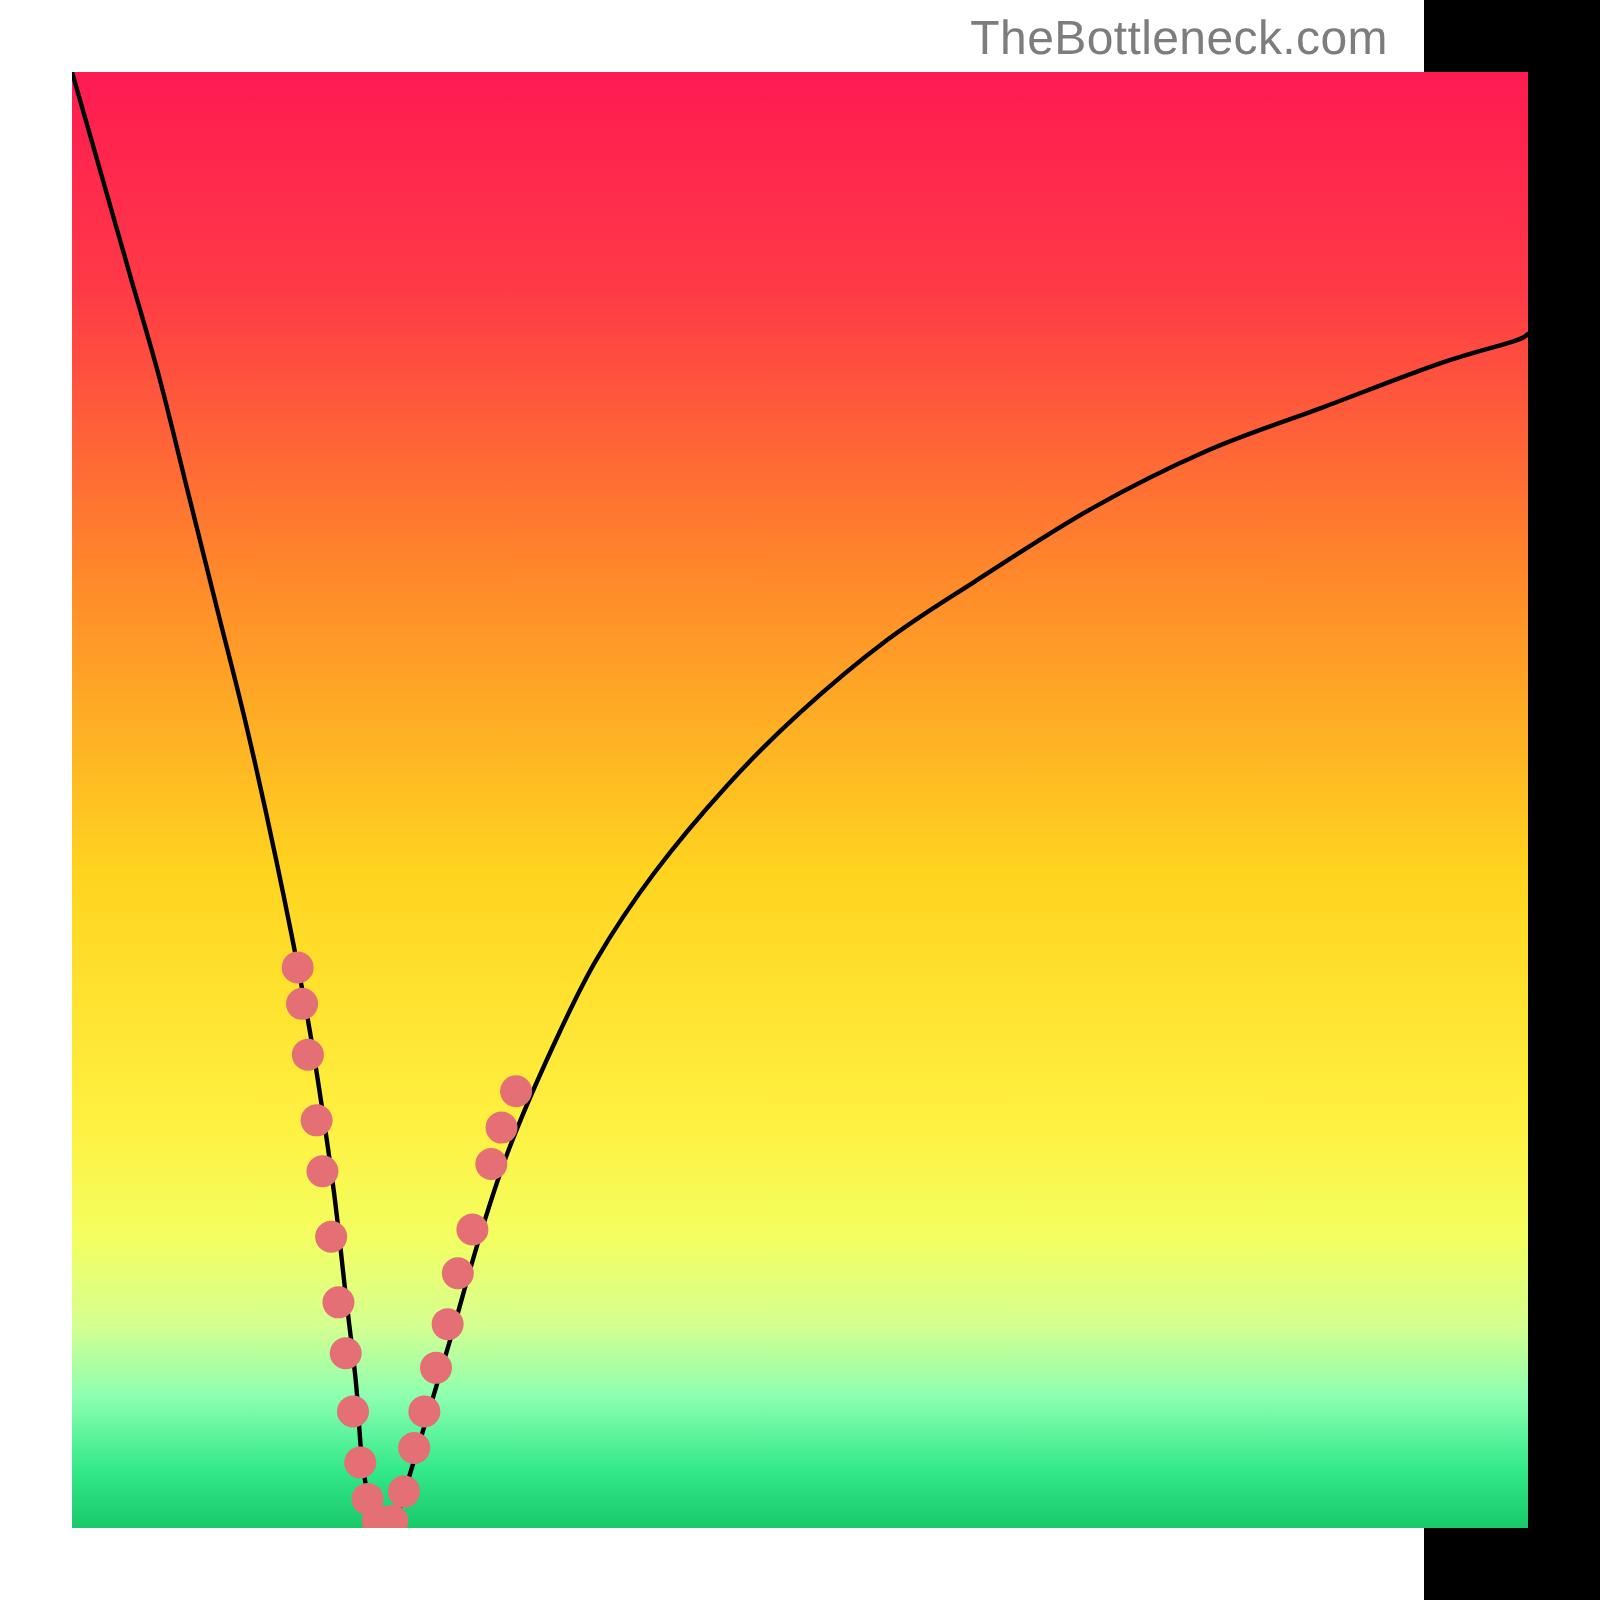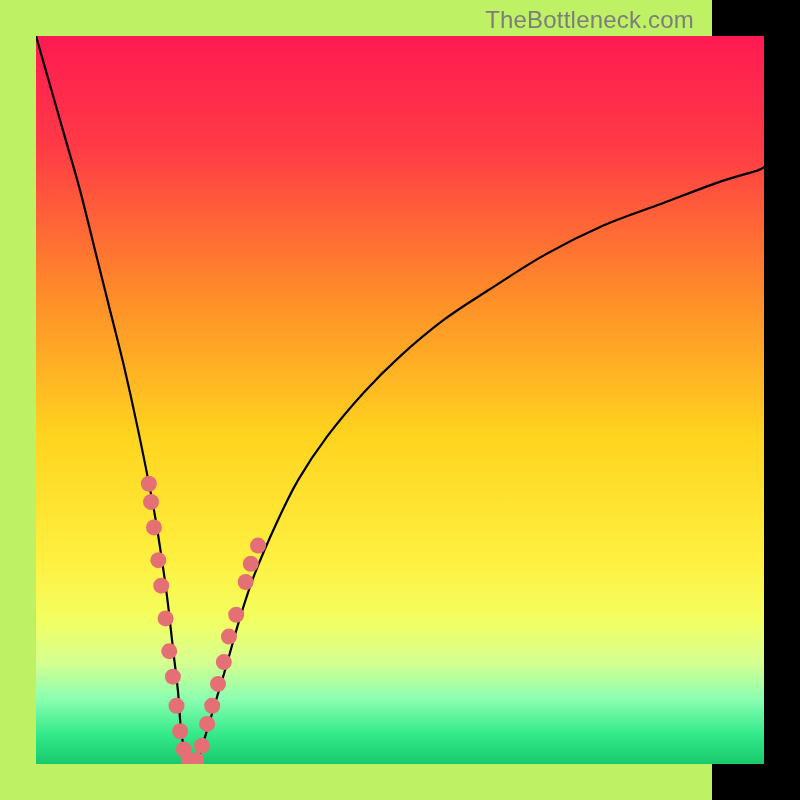--- a/index.html
+++ b/index.html
@@ -9,21 +9,21 @@
     height: 800px;
     background: #000;
     overflow: hidden;
   }
   .frame {
     position: absolute;
     left: 0;
     top: 0;
     width: 712px;
     height: 800px;
-    background: #bef264;
+    background: #ffffff;
   }
   .plot-area {
     position: absolute;
     left: 36px;
     top: 36px;
     width: 728px;
     height: 728px;
     overflow: hidden;
   }
   .gradient {

